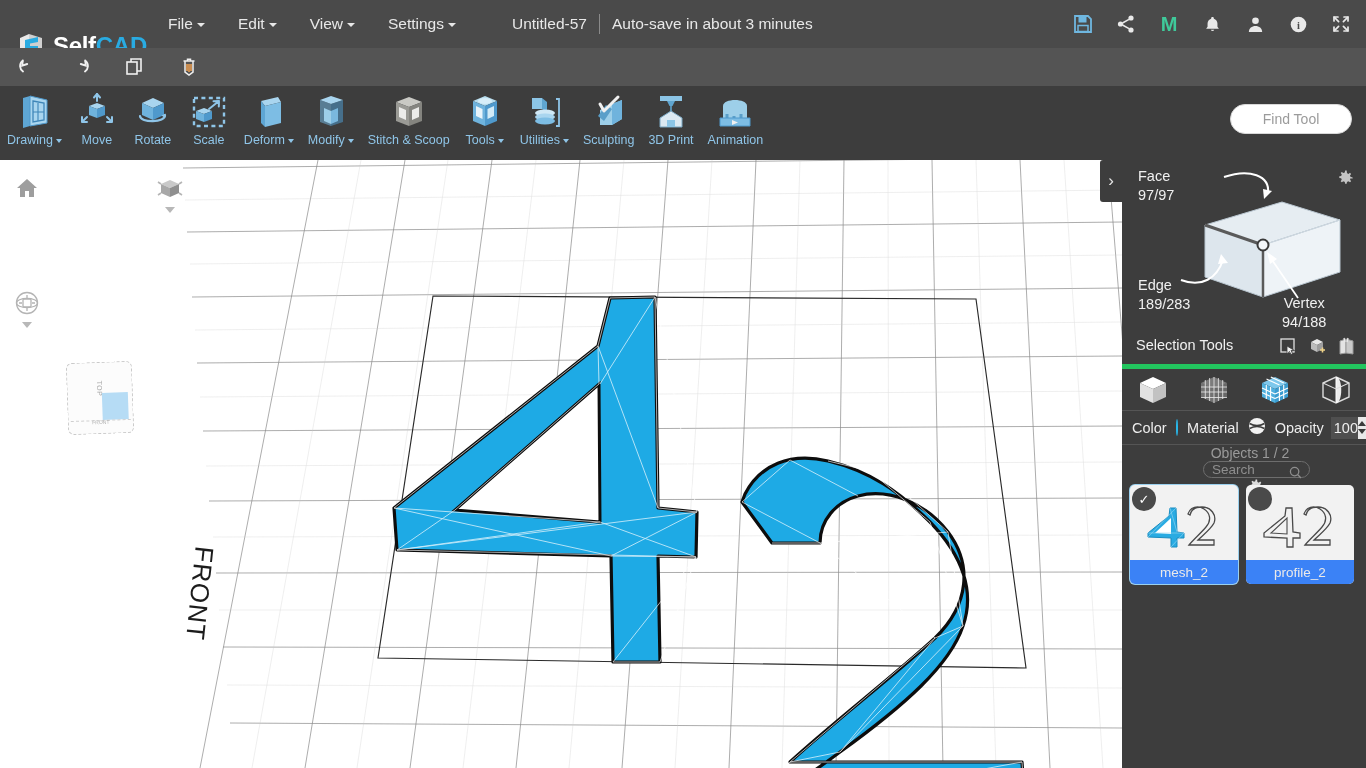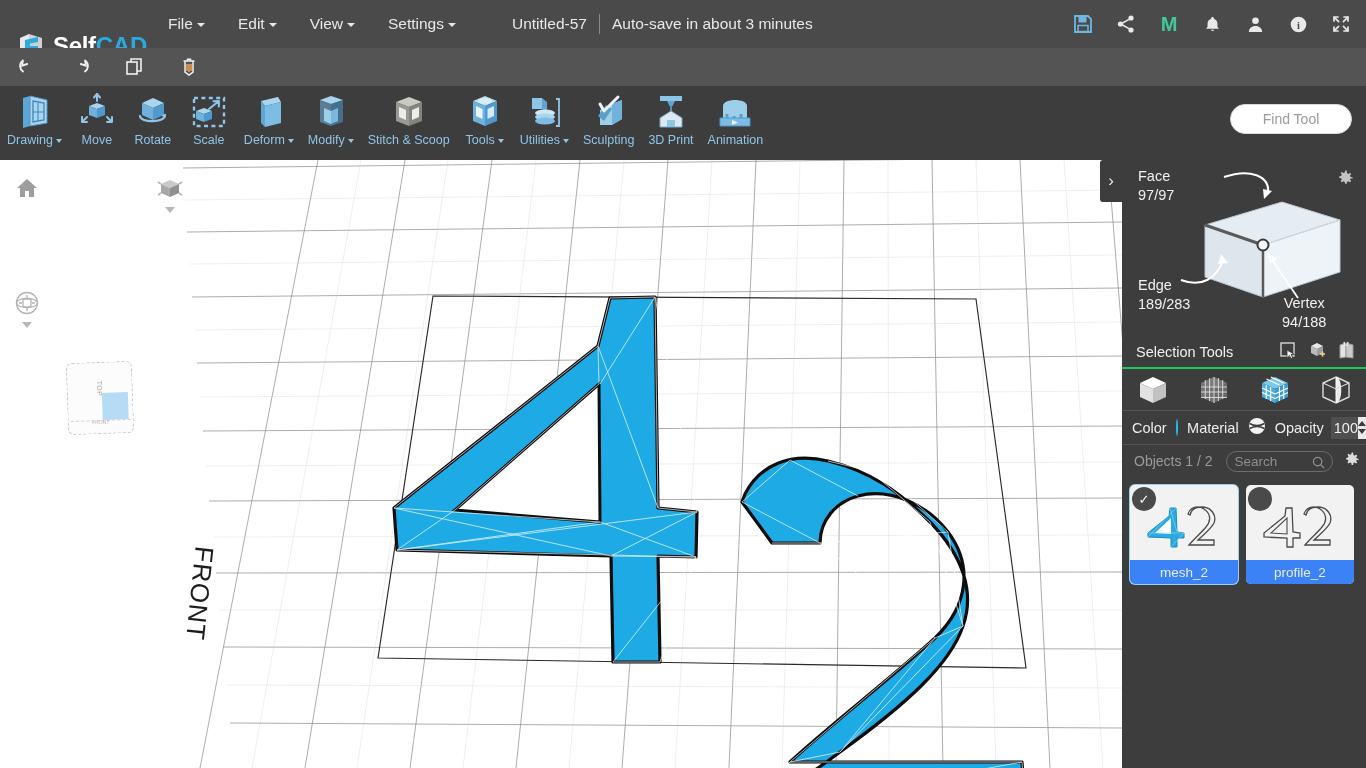--- a/index.html
+++ b/index.html
@@ -76,22 +76,22 @@
            background:#3d3d3d; }
   .collapse{ position:absolute; left:-22px; top:0px; width:22px; height:42px;
              background:#3d3d3d; display:flex;align-items:center;justify-content:center;
              color:#e6e6e6; font-size:17px; cursor:pointer; border-radius:3px 0 0 3px;}
   .sel-head{ position:relative; height:177px; }
   .sel-gear{ position:absolute; right:12px; top:9px; cursor:pointer; }
   .sel-lbl{ position:absolute; color:#f0f0f0; font-size:14.5px; line-height:19px; }
   .sel-face{ left:16px; top:7px; }
   .sel-edge{ left:16px; top:116px; }
   .sel-vert{ left:160px; top:134px; text-align:center;}
-  .seltools{ position:relative; height:32px; display:flex; align-items:center;
-             border-bottom:2px solid #22c55e; }
+  .seltools{ position:relative; height:32px; display:flex; align-items:flex-start;
+             border-bottom:5px solid #22c55e; }
   .seltools-lbl{ color:#f0f0f0; font-size:14.5px; margin-left:14px;}
   .seltools-ico{ position:absolute; right:10px; display:flex; gap:10px; align-items:center;}
   .modebar{ height:42px; display:flex; align-items:center;
             border-bottom:1px solid #555; }
   .mode-btn{ flex:1; display:flex; align-items:center; justify-content:center;
              height:42px; cursor:pointer;}
   .matbar{ height:34px; display:flex; align-items:center; gap:0;
            border-bottom:1px solid #555; padding-left:10px;}
   .matbar span{ color:#ededed; font-size:14.5px; }
   .swatch{ width:17px;height:17px;border-radius:50%;background:#29b6e8;margin:0 9px;
@@ -100,21 +100,21 @@
   .opacity-box{ margin-left:7px; width:34px; height:22px; background:#4f4f4f;
                 color:#ededed; font-size:13.5px; display:flex;align-items:center;
                 padding-left:3px; }
   .spin{ width:12px;height:22px;background:#e9e9e9;display:flex;flex-direction:column;
          justify-content:center;align-items:center;gap:3px; cursor:pointer;}
   .spin i{ width:0;height:0;border-left:4px solid transparent;
            border-right:4px solid transparent;}
   .spin .up{ border-bottom:5px solid #3a3a3a;}
   .spin .dn{ border-top:5px solid #3a3a3a;}
 
-  .objhead{ height:32px; display:flex; align-items:center; padding-left:12px; gap:0;}
+  .objhead{ height:32px; display:flex; align-items:center; padding-left:12px; gap:0;flex-direction:column;}
   .objhead-lbl{ color:#9a9a9a; font-size:14px; }
   .objsearch{ margin-left:13px; width:107px; height:21px; border:1px solid #6d6d6d;
               border-radius:11px; display:flex; align-items:center;
               color:#8e8e8e; font-size:13.5px; padding:0 8px; position:relative; cursor:text;}
   .objsearch .mag{ position:absolute; right:7px; top:4px;}
   .obj-gear{ margin-left:10px; cursor:pointer;}
   .objgrid{ background:#3d3d3d; padding:8px 0 0 8px; display:flex; gap:8px; }
   .objcard{ width:108px; height:99px; background:#f2f2f2; border-radius:5px;
             position:relative; cursor:pointer; overflow:hidden;}
   .objcard.sel{ box-shadow:0 0 0 1px #9ad0ee;}

